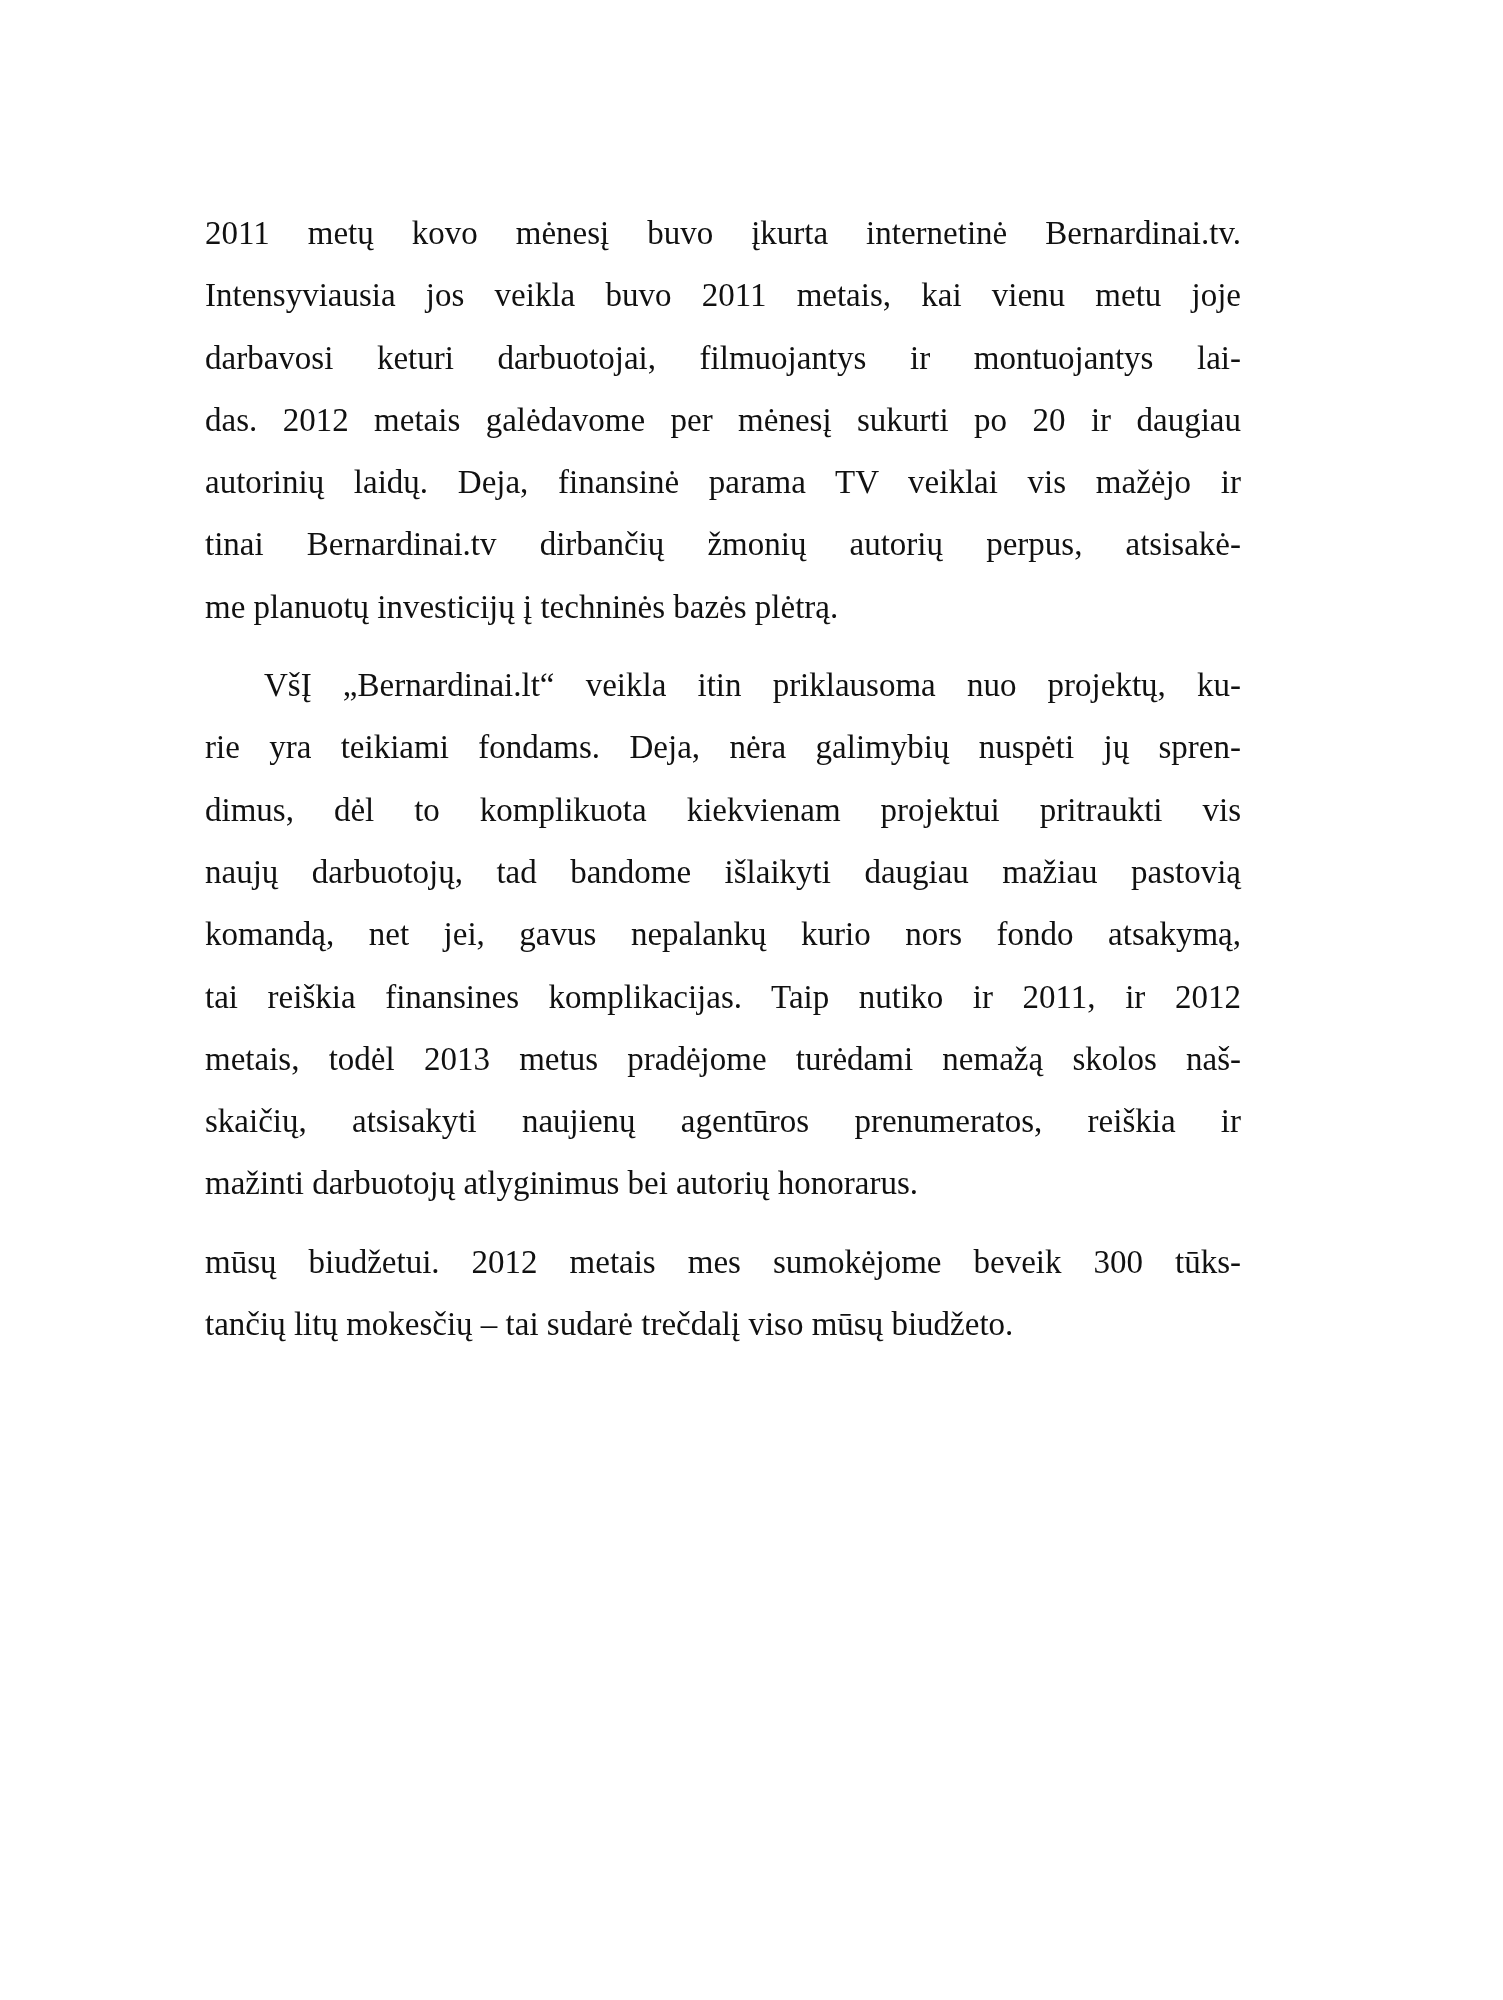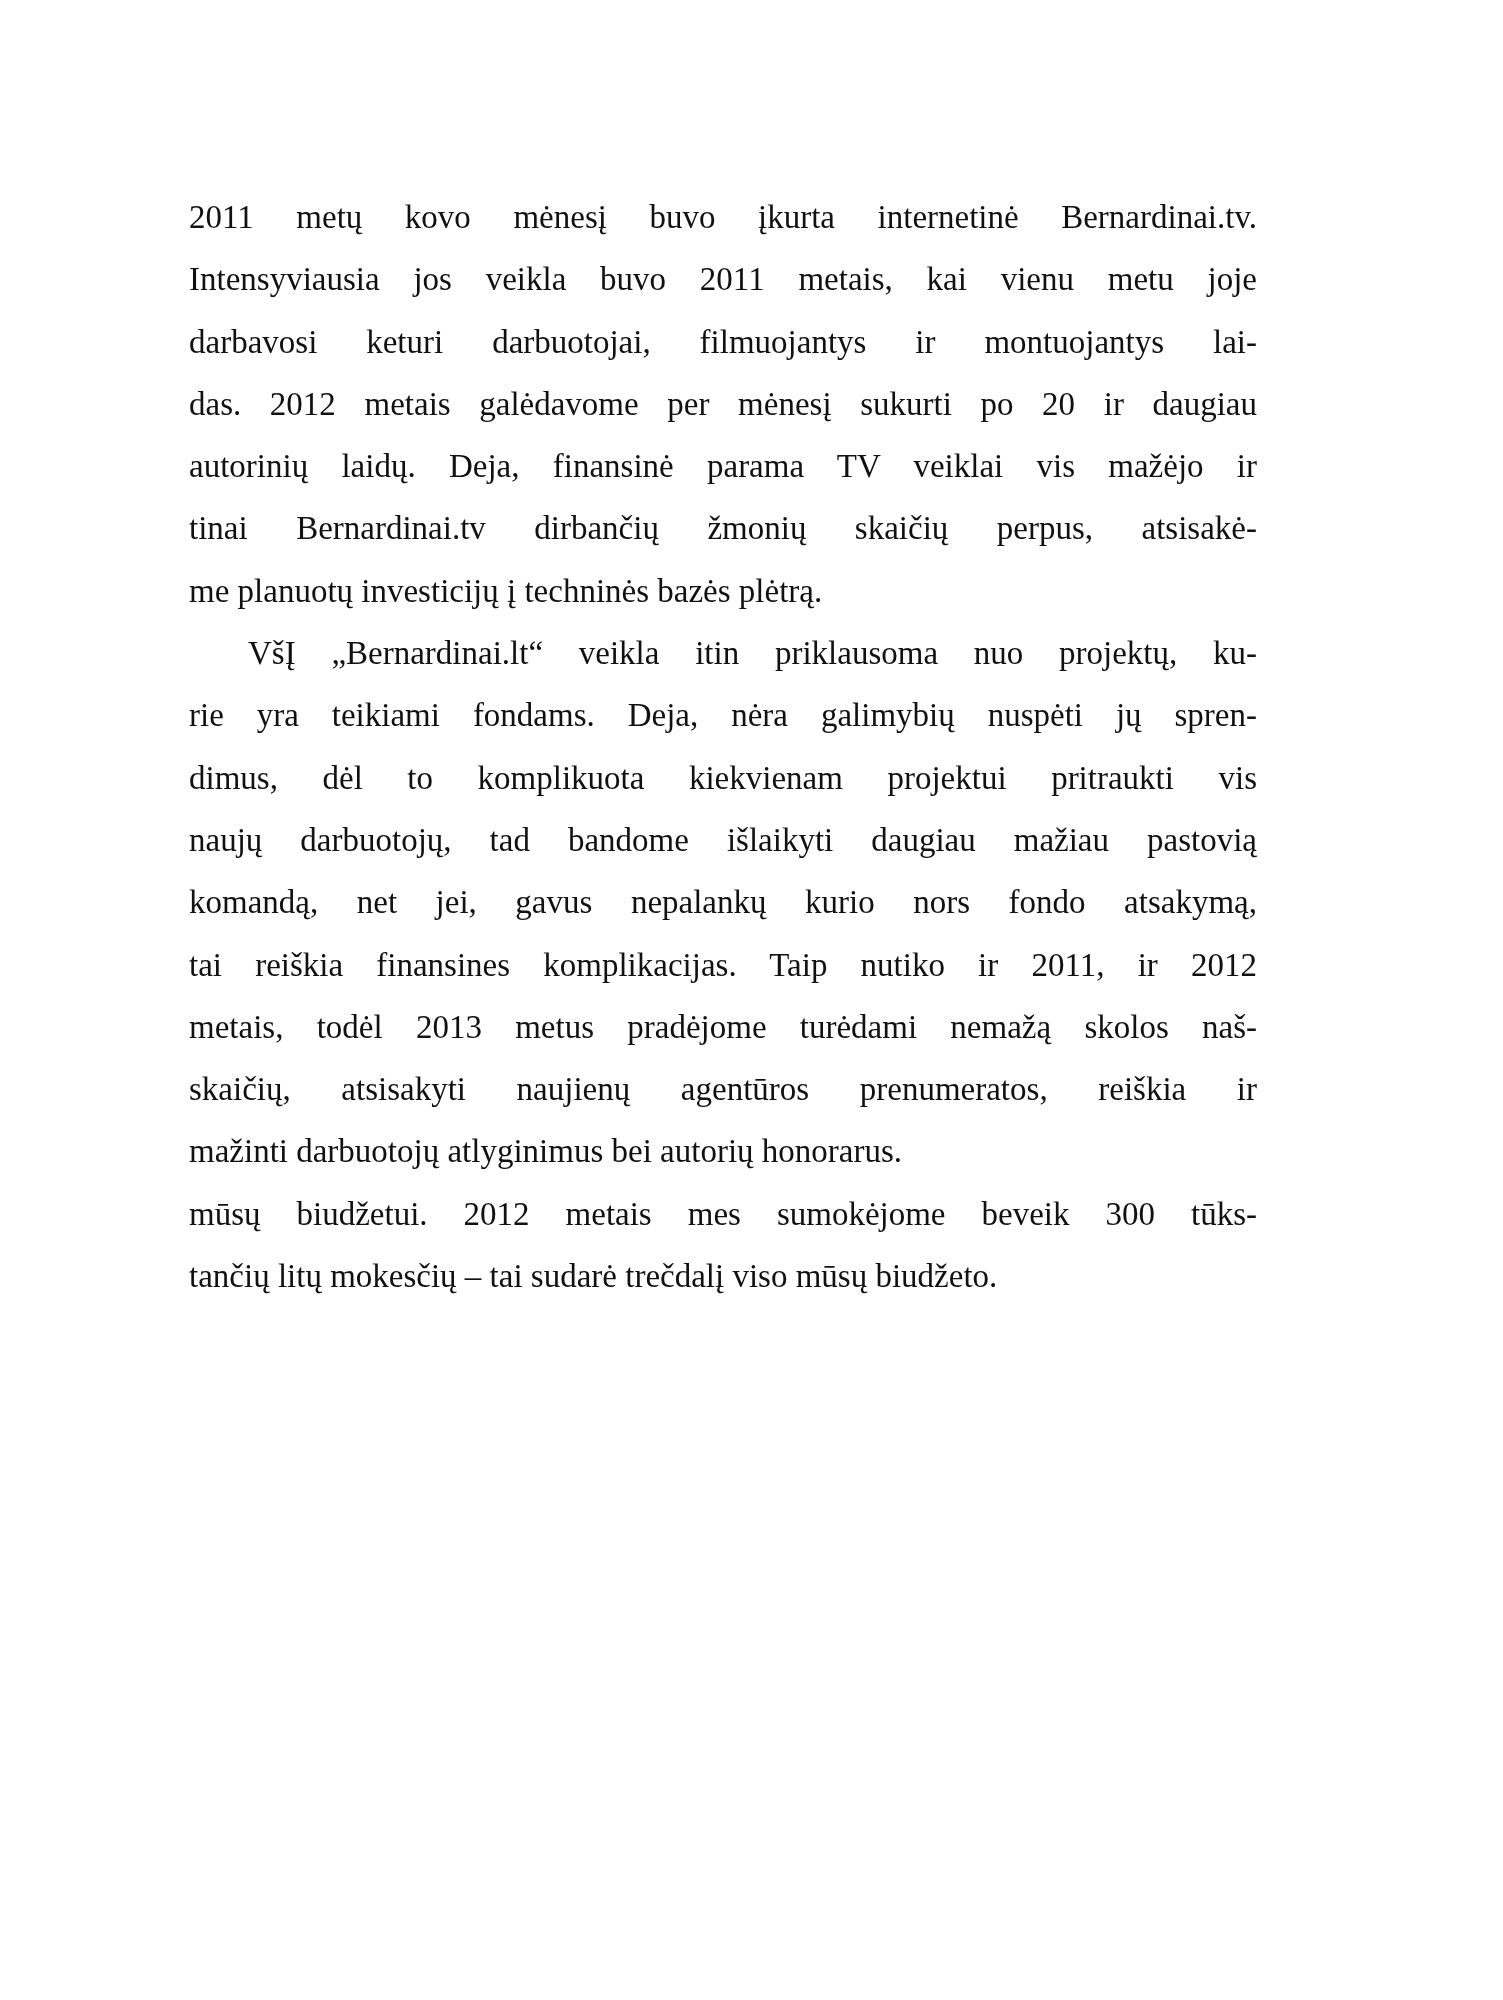--- a/index.html
+++ b/index.html
@@ -17,21 +17,21 @@
     position: absolute;
     left: 189px;
     top: 186px;
     width: 1068px;
     font-family: "Liberation Serif", "DejaVu Serif", serif;
     font-size: 33px;
     color: #111111;
     line-height: 62.3px;
   }
   .para {
-    margin: 0;
+    margin: 16px;
   }
   .line {
     display: block;
     white-space: nowrap;
     text-align: justify;
     text-align-last: justify;
     height: 62.3px;
   }
   .line.last {
     text-align-last: left;
@@ -44,21 +44,21 @@
 <body>
 
 <div class="page">
 
   <div class="para">
     <span class="line">2011 metų kovo mėnesį buvo įkurta internetinė Bernardinai.tv.</span>
     <span class="line">Intensyviausia jos veikla buvo 2011 metais, kai vienu metu joje</span>
     <span class="line">darbavosi keturi darbuotojai, filmuojantys ir montuojantys lai-</span>
     <span class="line">das. 2012 metais galėdavome per mėnesį sukurti po 20 ir daugiau</span>
     <span class="line">autorinių laidų. Deja, finansinė parama TV veiklai vis mažėjo ir</span>
-    <span class="line">tinai Bernardinai.tv dirbančių žmonių skaičių perpus, atsisakė-</span>
+    <span class="line">tinai Bernardinai.tv dirbančių žmonių autorių perpus, atsisakė-</span>
     <span class="line last">me planuotų investicijų į techninės bazės plėtrą.</span>
   </div>
 
   <div class="para">
     <span class="line indent">VšĮ „Bernardinai.lt“ veikla itin priklausoma nuo projektų, ku-</span>
     <span class="line">rie yra teikiami fondams. Deja, nėra galimybių nuspėti jų spren-</span>
     <span class="line">dimus, dėl to komplikuota kiekvienam projektui pritraukti vis</span>
     <span class="line">naujų darbuotojų, tad bandome išlaikyti daugiau mažiau pastovią</span>
     <span class="line">komandą, net jei, gavus nepalankų kurio nors fondo atsakymą,</span>
     <span class="line">tai reiškia finansines komplikacijas. Taip nutiko ir 2011, ir 2012</span>

